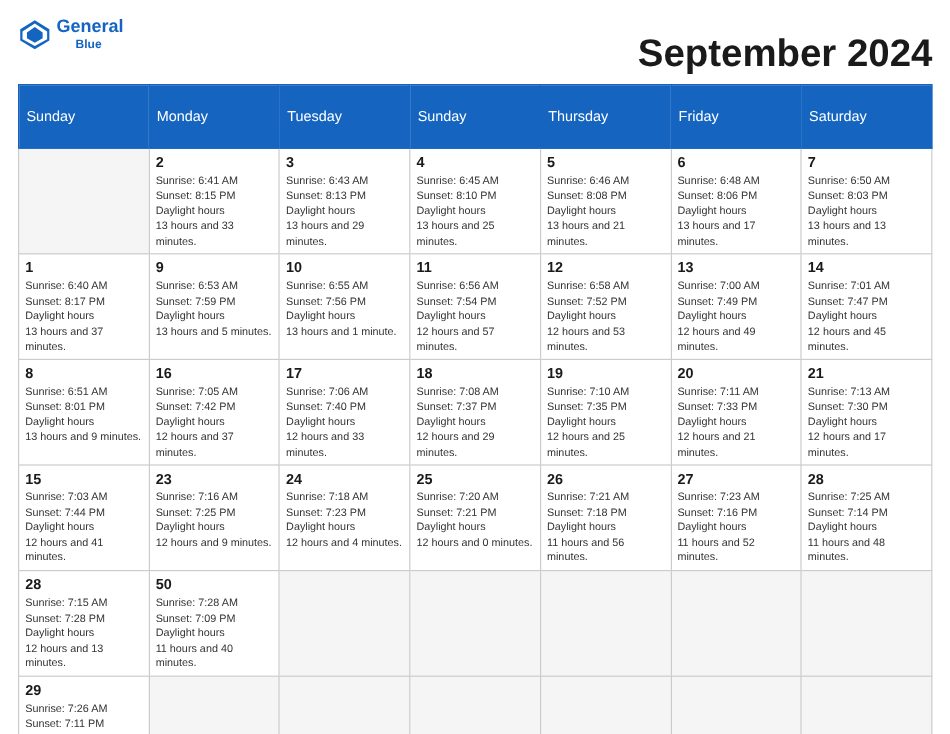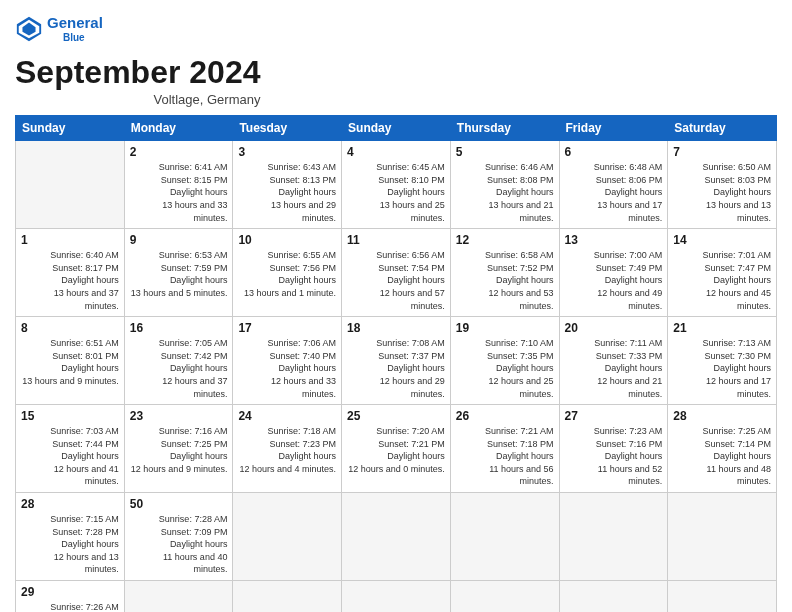--- a/index.html
+++ b/index.html
@@ -14,21 +14,20 @@
       width: 792px;
       height: 612px;
       padding: 15px 15px 10px 15px;
       background: #fff;
     }
     .header {
       display: flex;
       align-items: flex-start;
       justify-content: space-between;
       margin-bottom: 8px;
-      flex-direction: column;
     }
     .logo {
       display: flex;
       align-items: center;
       gap: 4px;
     }
     .logo-icon {
       width: 28px;
       height: 28px;
     }
@@ -49,23 +48,23 @@
     }
     .calendar {
       width: 100%;
       border-collapse: collapse;
       table-layout: fixed;
     }
     .calendar th {
       background: #1565c0;
       color: #fff;
       font-size: 12px;
-      font-weight: bold;
+      font-weight: normal;
       text-align: left;
-      padding: 5px 6px;
+      padding: 19px 6px;
       border: 1px solid #1565c0;
     }
     .calendar td {
       border: 1px solid #ccc;
       vertical-align: top;
       padding: 4px 5px;
       font-size: 9.5px;
       color: #222;
       height: 82px;
     }
@@ -76,42 +75,40 @@
       font-size: 12px;
       font-weight: bold;
       color: #1a1a1a;
       display: block;
       margin-bottom: 2px;
     }
     .day-info {
       font-size: 9px;
       color: #333;
       line-height: 1.4;
-      text-align: right;
     }
   </style>
 </head>
 <body>
 
 <div class="page">
   <div class="header">
     <div class="logo">
       <svg class="logo-icon" viewBox="0 0 30 30">
         <polygon points="15,2 28,10 28,20 15,28 2,20 2,10" fill="#1565c0"></polygon>
         <polygon points="15,5 26,12 26,19 15,25 4,19 4,12" fill="white"></polygon>
         <polygon points="15,8 22,13 22,18 15,22 8,18 8,13" fill="#1565c0"></polygon>
       </svg>
       <div>
         <div style="font-size:15px;font-weight:bold;color:#1565c0;line-height:1.1;">General</div>
         <div style="font-size:10px;font-weight:bold;color:#1565c0;line-height:1.1;margin-left:16px;">Blue</div>
       </div>
     </div>
     <div class="title-block">
       <div class="month-title">September 2024</div>
-      <div class="subtitle">Voltlage, Germany</div>
     </div>
   </div>
 
   <table class="calendar">
     <thead>
       <tr>
         <th>Sunday</th>
         <th>Monday</th>
         <th>Tuesday</th>
         <th>Sunday</th>

